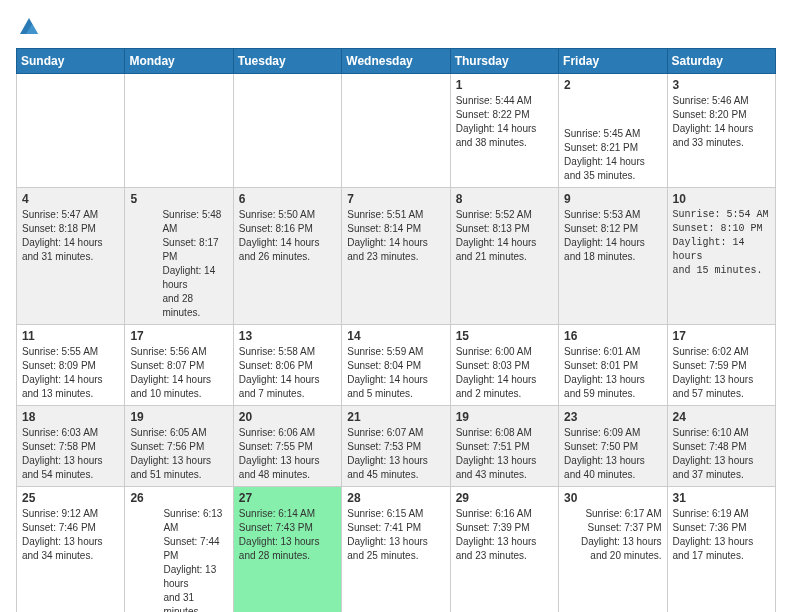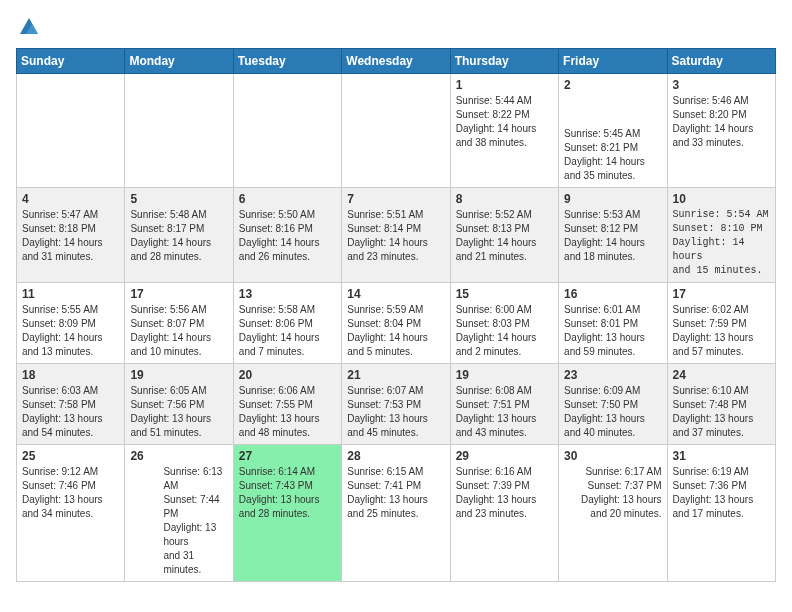--- a/index.html
+++ b/index.html
@@ -161,21 +161,21 @@
       <tr>
         <td style="background: rgb(240, 240, 240);">
           <span class="day-num">4</span>
           <div class="day-info" style="white-space: pre-line;">Sunrise: 5:47 AM
 Sunset: 8:18 PM
 Daylight: 14 hours
 and 31 minutes.</div>
         </td>
         <td style="background: rgb(240, 240, 240);">
           <span class="day-num">5</span>
-          <div class="day-info" style="white-space: pre-line;">Sunrise: 5:48 AM
+          <div class="day-info" style="white-space: pre-line; margin-left: 32px;">Sunrise: 5:48 AM
 Sunset: 8:17 PM
 Daylight: 14 hours
 and 28 minutes.</div>
         </td>
         <td style="background: rgb(240, 240, 240);">
           <span class="day-num">6</span>
           <div class="day-info" style="white-space: pre-line;">Sunrise: 5:50 AM
 Sunset: 8:16 PM
 Daylight: 14 hours
 and 26 minutes.</div>

